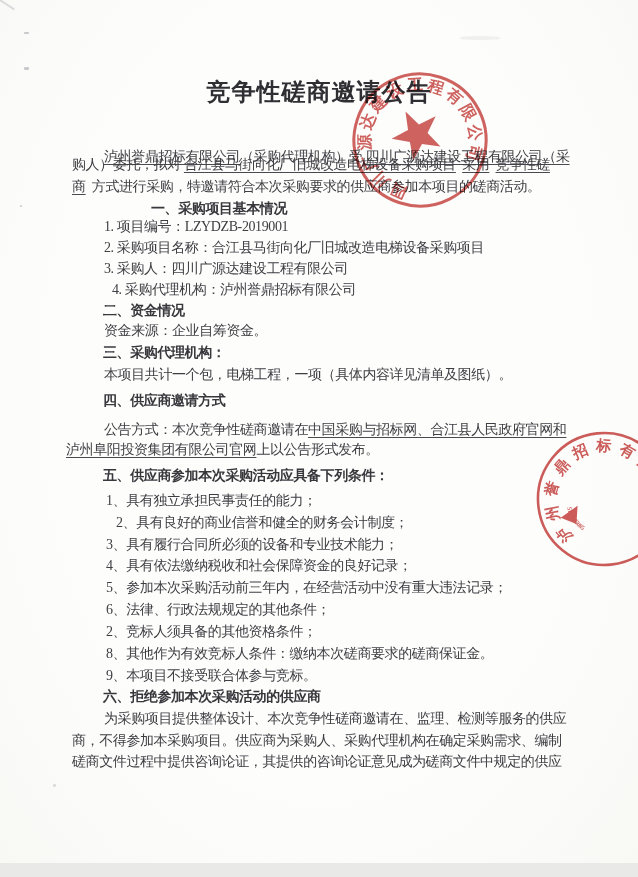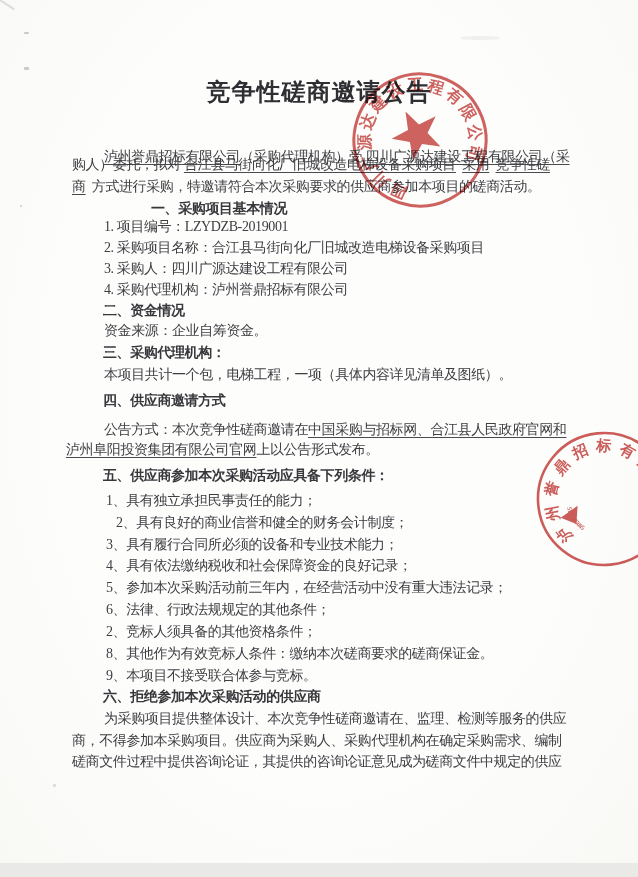--- a/index.html
+++ b/index.html
@@ -49,21 +49,21 @@
   <div class="doc-title">竞争性磋商邀请公告</div>
 
   <div id="doc-lines">
       <div class="line" style="left: 104px; top: 148px;"><span class="u">泸州誉鼎招标有限公司</span><span>（采购代理机构）受 </span><span class="u">四川广源达建设工程有限公司（采</span></div>
       <div class="line" style="left: 72px; top: 156px;"><span>购人）委托，拟对 </span><span class="u">合江县马街向化厂旧城改造电梯设备采购项目</span><span>  </span><span class="u">采用</span><span>  </span><span class="u">竞争性磋</span></div>
       <div class="line" style="left: 72px; top: 178px;"><span class="u">商</span><span>  方式进行采购，特邀请符合本次采购要求的供应商参加本项目的磋商活动。</span></div>
       <div class="line bold" style="left: 103px; top: 200px; margin-left: 48px;"><span>一、采购项目基本情况</span></div>
       <div class="line" style="left: 104px; top: 218px;"><span>1. 项目编号：LZYDZB-2019001</span></div>
       <div class="line" style="left: 104px; top: 239px;"><span>2. 采购项目名称：合江县马街向化厂旧城改造电梯设备采购项目</span></div>
       <div class="line" style="left: 104px; top: 260px;"><span>3. 采购人：四川广源达建设工程有限公司</span></div>
-      <div class="line" style="left: 104px; top: 281px;"><span>4. 采购代理机构：泸州誉鼎招标有限公司</span></div>
+      <div class="line" style="left: 112px; top: 281px;"><span>4. 采购代理机构：泸州誉鼎招标有限公司</span></div>
       <div class="line bold" style="left: 103px; top: 302px;"><span>二、资金情况</span></div>
       <div class="line" style="left: 104px; top: 322px;"><span>资金来源：企业自筹资金。</span></div>
       <div class="line bold" style="left: 103px; top: 344px;"><span>三、采购代理机构：</span></div>
       <div class="line" style="left: 104px; top: 366px;"><span>本项目共计一个包，电梯工程，一项（具体内容详见清单及图纸）。</span></div>
       <div class="line bold" style="left: 103px; top: 392px;"><span>四、供应商邀请方式</span></div>
       <div class="line" style="left: 104px; top: 421px;"><span>公告方式：本次竞争性磋商邀请在</span><span class="u">中国采购与招标网、合江县人民政府官网和</span></div>
       <div class="line" style="left: 66px; top: 441px;"><span class="u">泸州阜阳投资集团有限公司官网</span><span>上以公告形式发布。</span></div>
       <div class="line bold" style="left: 103px; top: 467px;"><span>五、供应商参加本次采购活动应具备下列条件：</span></div>
       <div class="line" style="left: 106px; top: 492px;"><span>1、具有独立承担民事责任的能力；</span></div>
       <div class="line" style="left: 106px; top: 514px; margin-left: 10px;"><span>2、具有良好的商业信誉和健全的财务会计制度；</span></div>

